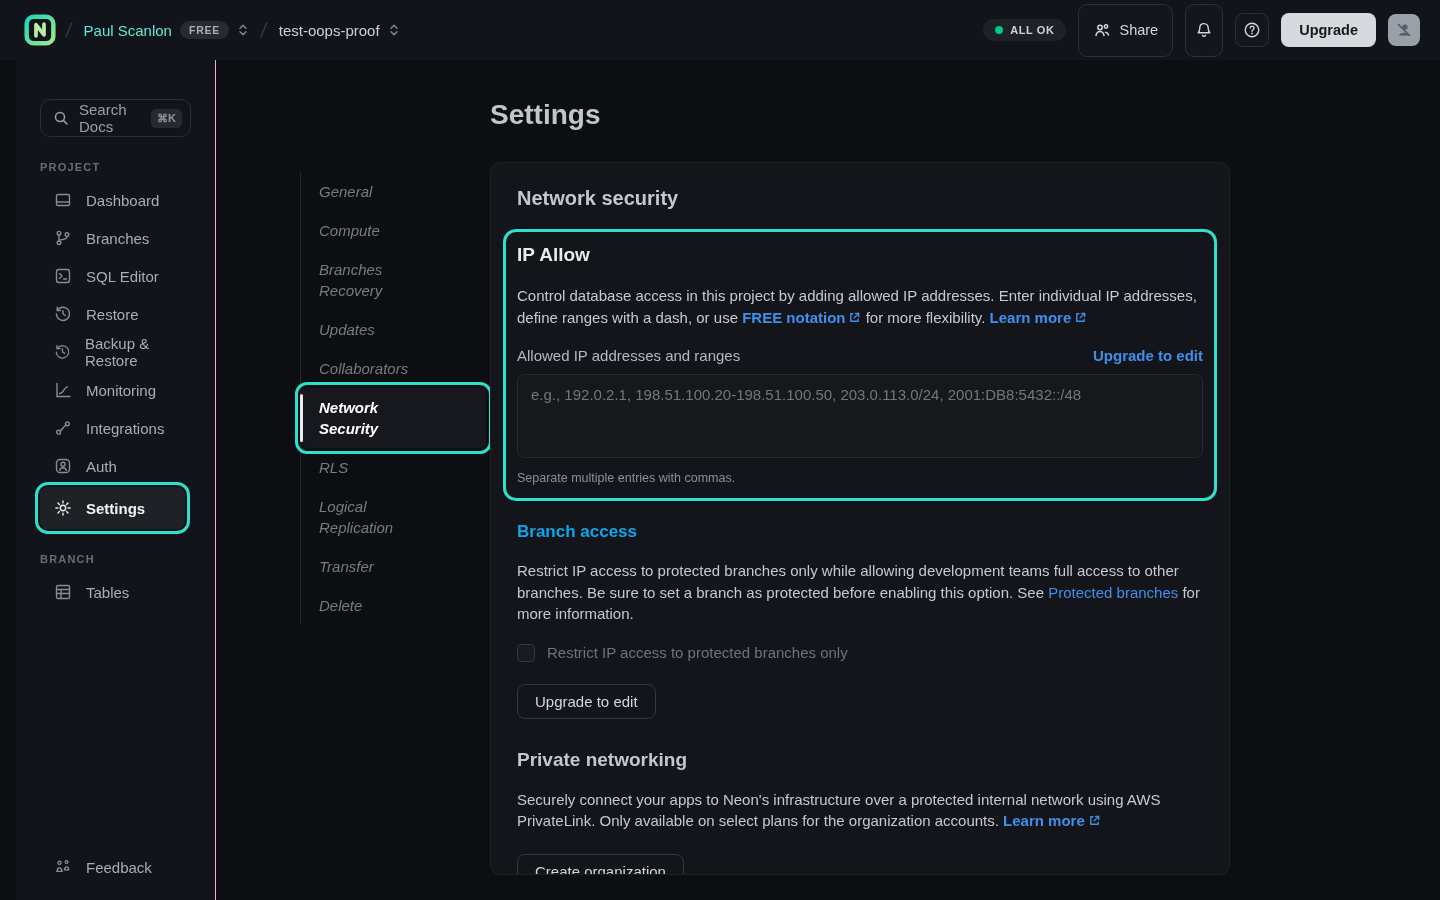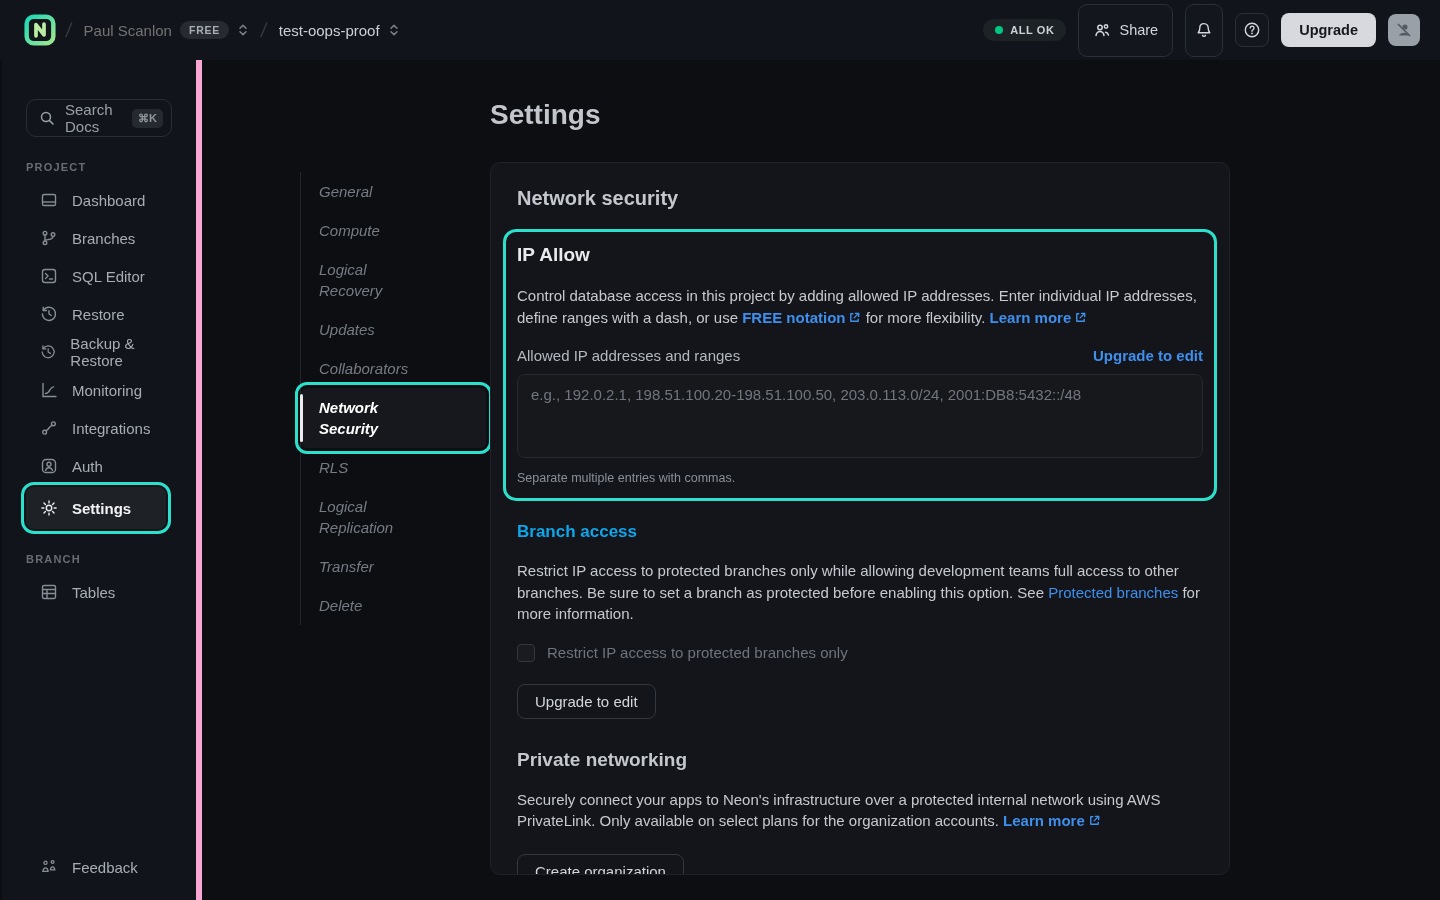--- a/index.html
+++ b/index.html
@@ -15,21 +15,21 @@
   
   .topbar {
     position:absolute; top:0; left:0; width:1440px; height:60px;
     background:#11141a; display:flex; align-items:center;
     padding:0 20px 0 24px;
   }
   .tb-left { display:flex; align-items:center; gap:10px; }
   .logo { width:32px; height:32px; cursor:pointer; }
   .crumb-slash { color:#353a42; font-size:20px; font-weight:300; transform:skewX(-8deg); user-select:none; }
   .crumb { display:flex; align-items:center; gap:8px; cursor:pointer; padding:4px 2px; border-radius:6px; }
-  .crumb-name { font-size:15px; color:#737373; font-weight:500; }
+  .crumb-name { font-size:15px; color:#5eead4; font-weight:500; }
   .crumb-name.proj { color:#ccd0d5; }
   .plan-badge {
     background:#272b31; color:#a9aeb6; font-size:10.5px; font-weight:700;
     letter-spacing:.8px; padding:3px 9px; border-radius:999px;
   }
   .updown { color:#7c828b; }
   .tb-right { margin-left:auto; display:flex; align-items:center; gap:12px; }
   .status-pill {
     display:flex; align-items:center; gap:7px; background:#1d2227;
     border-radius:999px; padding:5px 12px; cursor:pointer;
@@ -48,22 +48,22 @@
     height:34px; padding:0 18px; background:#d7d9de; color:#16181c;
     border:none; border-radius:8px; font-size:14.5px; font-weight:700; cursor:pointer;
   }
   .avatar {
     width:32px; height:32px; border-radius:8px; background:#9aa0a8;
     display:flex; align-items:center; justify-content:center; cursor:pointer; overflow:hidden;
   }
 
   
   .sidebar {
-    position:absolute; top:60px; left:2px; bottom:0; width:200px;
-    background:#11141a; border-right:6px solid #f9a8d4;
+    position:absolute; top:60px; left:16px; bottom:0; width:200px;
+    background:#11141a; border-right:1px solid #f9a8d4;
   }
   .search-box {
     margin:39px 24px 0; height:38px; border:1px solid #2a2e35; border-radius:10px;
     display:flex; align-items:center; gap:10px; padding:0 8px 0 12px; cursor:text;
   }
   .search-label { font-size:15px; color:#9aa0a8; flex:1; }
   .kbd {
     background:#262a30; color:#8f959d; font-size:11px; font-weight:600;
     padding:3px 6px; border-radius:5px;
   }
@@ -319,21 +319,21 @@
         <circle cx="12.6" cy="4" r="1.4"></circle>
         <path d="M10.4 11.8c.3-2 1.1-2.9 2.2-2.9s1.9.9 2.2 2.9z"></path>
       </svg>
     <span>Feedback</span>
   </div>
 </div>
 
 <div class="snav">
   <div class="snav-item"><span>General</span></div>
   <div class="snav-item"><span>Compute</span></div>
-  <div class="snav-item"><span>Logical Recovery</span></div>
+  <div class="snav-item"><span>Branches Recovery</span></div>
   <div class="snav-item"><span>Updates</span></div>
   <div class="snav-item"><span>Collaborators</span></div>
   <div class="snav-item active"><span>Network Security</span></div>
   <div class="snav-item"><span>RLS</span></div>
   <div class="snav-item"><span>Logical Replication</span></div>
   <div class="snav-item"><span>Transfer</span></div>
   <div class="snav-item"><span>Delete</span></div>
 </div>
 
 <h1 class="page-title">Settings</h1>

